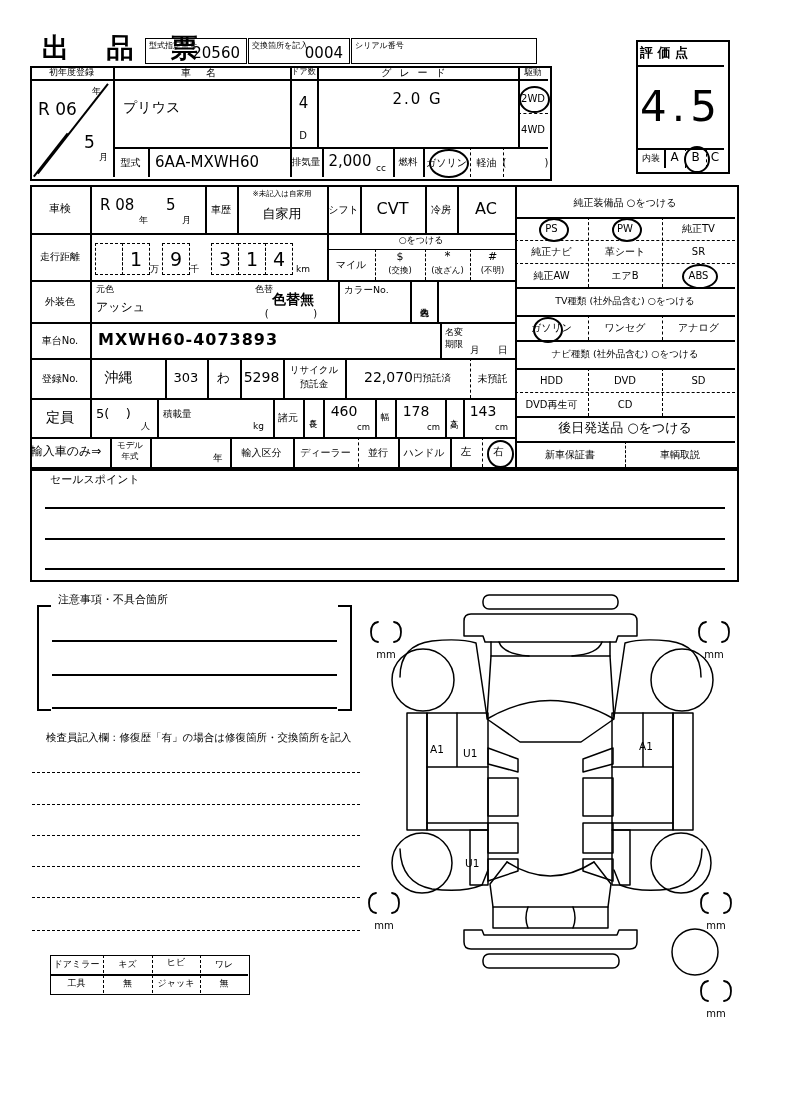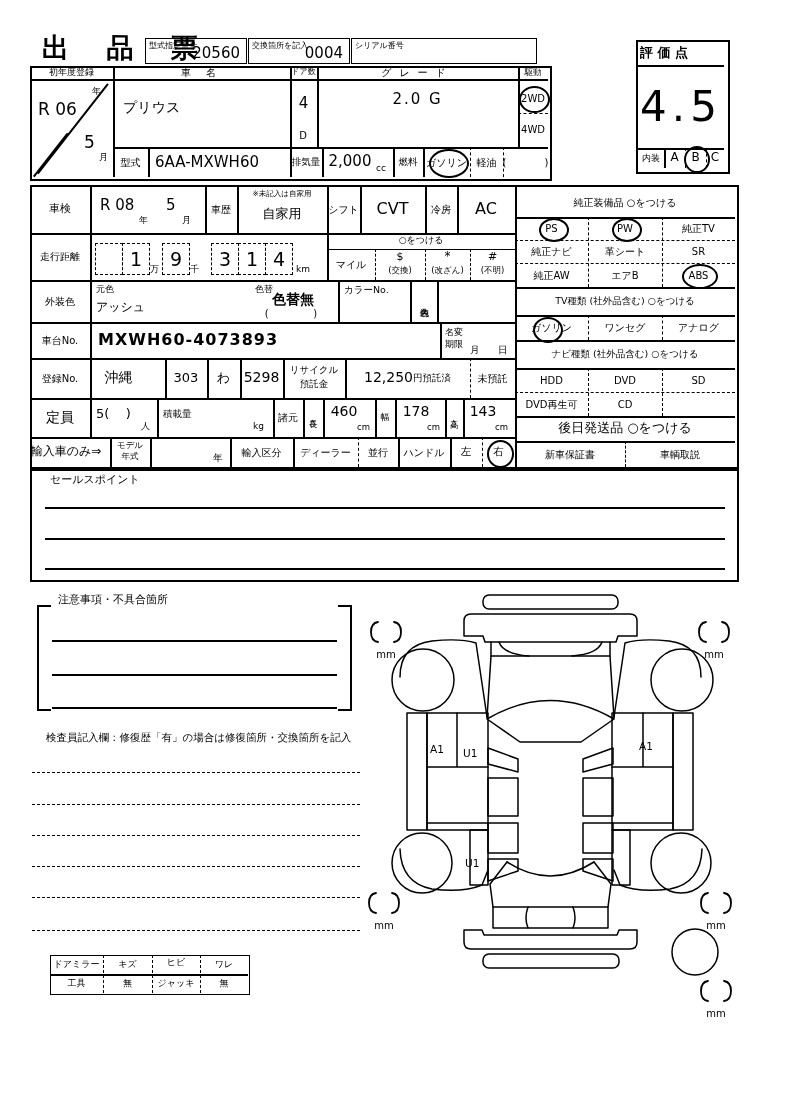--- a/index.html
+++ b/index.html
@@ -179,21 +179,21 @@
 <div class="vl" style="left:345px;top:358px;height:40px"></div>
 <div class="vld" style="left:470px;top:358px;height:40px"></div>
 <div class="a c" style="left:30px;top:358px;width:60px;height:40px;font-size:10px">登録No.</div>
 <div class="a c" style="left:90px;top:358px;width:57px;height:40px;font-size:14px">沖縄</div>
 <div class="a c" style="left:165px;top:358px;width:42px;height:40px;font-size:13px">303</div>
 <div class="a c" style="left:207px;top:358px;width:33px;height:40px;font-size:13px">わ</div>
 <div class="a c" style="left:240px;top:358px;width:43px;height:40px;font-size:14px">5298</div>
 <div class="a c" style="left:283px;top:364px;width:62px;height:12px;font-size:9.5px">リサイクル</div>
 <div class="a c" style="left:283px;top:378px;width:62px;height:12px;font-size:9.5px">預託金</div>
 <div class="a c" style="left:345px;top:358px;width:125px;height:40px">
-  <span style="font-size:14px">12,250</span>
+  <span style="font-size:14px">22,070</span>
     <span style="font-size:9.5px">円預託済</span>
 </div>
 <div class="a c" style="left:470px;top:358px;width:45px;height:40px;font-size:10px">未預託</div>
 
 <div class="hl" style="left:30px;top:437px;width:485px"></div>
 <div class="vl" style="left:157px;top:398px;height:39px"></div>
 <div class="vl" style="left:273px;top:398px;height:39px"></div>
 <div class="vl" style="left:303px;top:398px;height:39px"></div>
 <div class="vl" style="left:323px;top:398px;height:39px"></div>
 <div class="vl" style="left:375px;top:398px;height:39px"></div>

